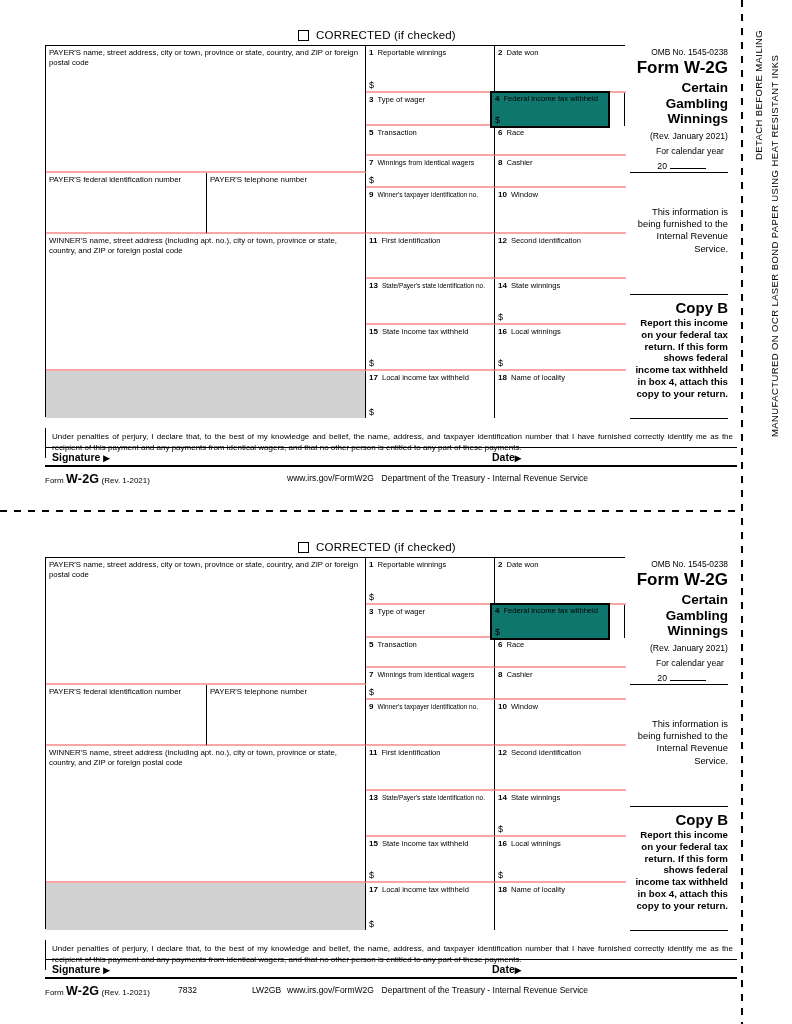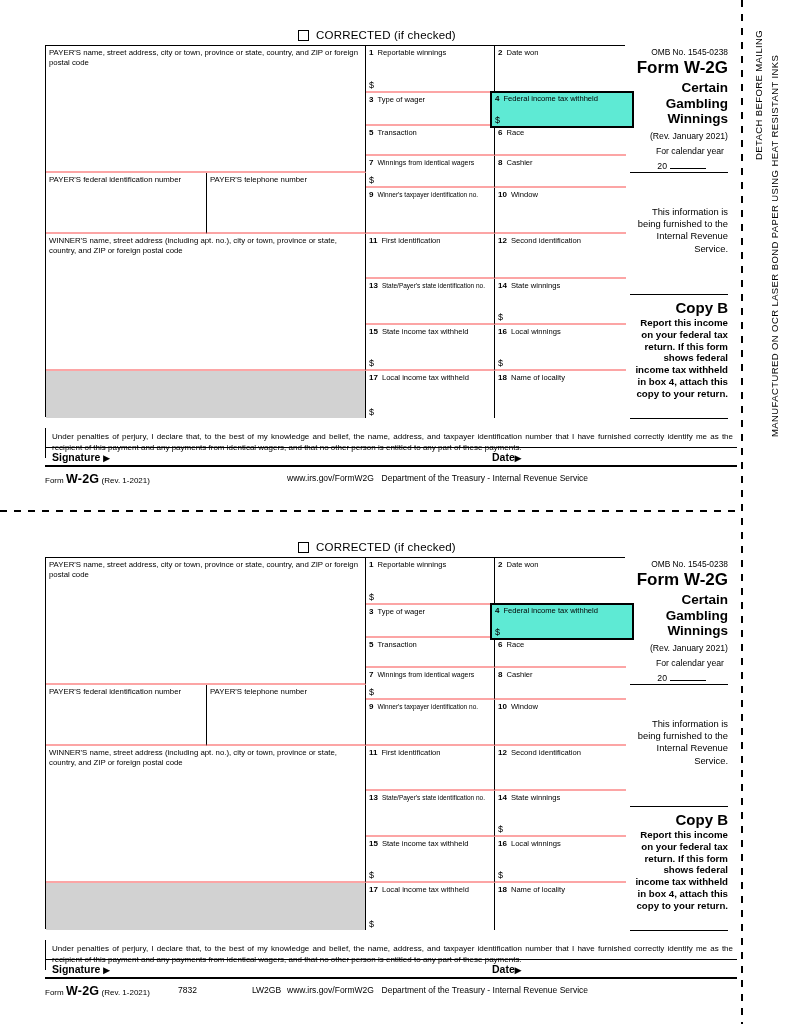--- a/index.html
+++ b/index.html
@@ -15,21 +15,21 @@
   
   .grid{position:absolute;left:45px;top:45px;width:580px;height:372px;border:1.8px solid #000;box-sizing:border-box;background:#fff;}
   .cell{position:absolute;box-sizing:border-box;border-right:1px solid #000;border-bottom:2px solid #fca5a5;padding:2px 3px;background:#fff;}
   .nbr{border-right:none;} .nbb{border-bottom:none;}
   .lbl{font-size:7.6px;line-height:1.25;}
   .llbl{font-size:7.8px;line-height:1.3;}
   .sm .lbl{font-size:6.5px;} .sm2 .lbl{font-size:7px;}
   .bn{font-weight:bold;margin-right:4px;font-size:8px;}
   .dol{position:absolute;left:3px;bottom:1px;font-size:9px;}
   .gray{background:#d2d2d2;}
-  .b4{position:absolute;left:444px;top:45px;width:144px;height:37px;border:2.5px solid #000;background:#5eead4;z-index:3;padding:1px 3px;box-sizing:border-box;}
+  .b4{position:absolute;left:444px;top:45px;width:120px;height:37px;border:2.5px solid #000;background:#0f766e;z-index:3;padding:1px 3px;box-sizing:border-box;}
 
   
   .rcol{position:absolute;left:630px;top:0;width:98px;text-align:right;}
   .omb{position:absolute;right:0;top:47px;font-size:8.4px;white-space:nowrap;}
   .fname{position:absolute;right:0;top:58px;font-size:17px;font-weight:bold;white-space:nowrap;padding-left:48px;}
   .ftitle{position:absolute;right:0;top:80px;width:98px;font-size:13.5px;font-weight:bold;line-height:1.15;}
   .frev{position:absolute;right:0;top:131px;font-size:8.7px;white-space:nowrap;padding-left:48px;}
   .fcal{position:absolute;right:4px;top:146px;font-size:8.7px;white-space:nowrap;}
   .fyear{position:absolute;right:22px;top:159px;font-size:8.7px;}
   .yrblank{display:inline-block;width:36px;height:9px;border-bottom:1px solid #000;margin-left:3px;}

